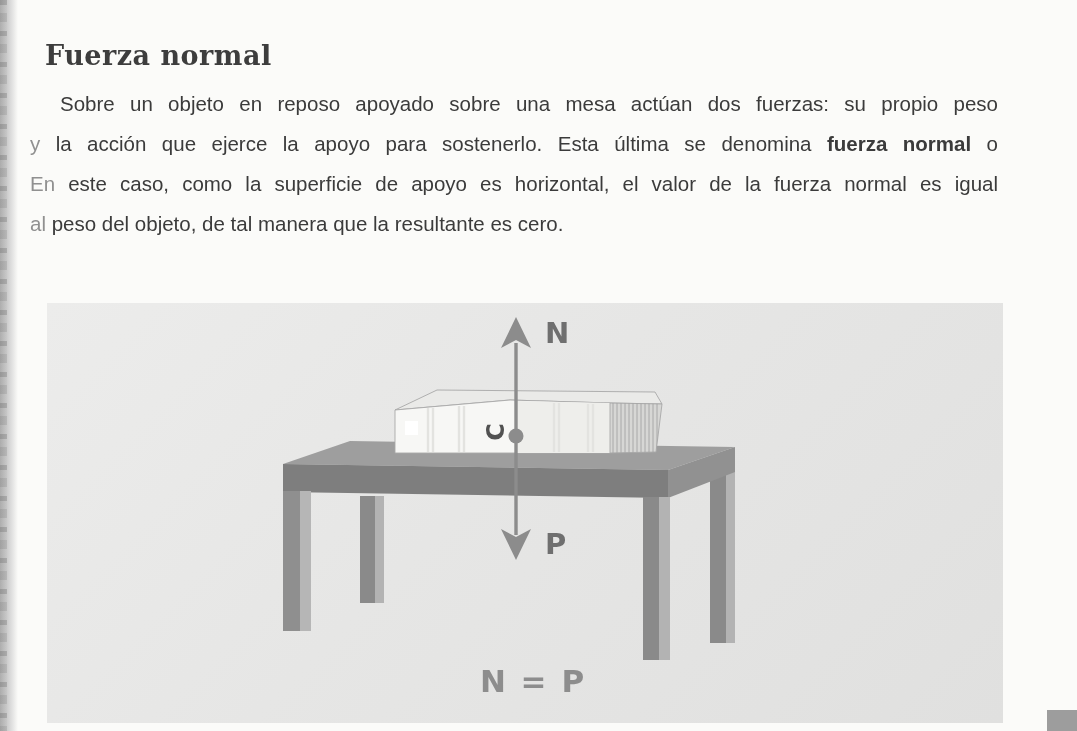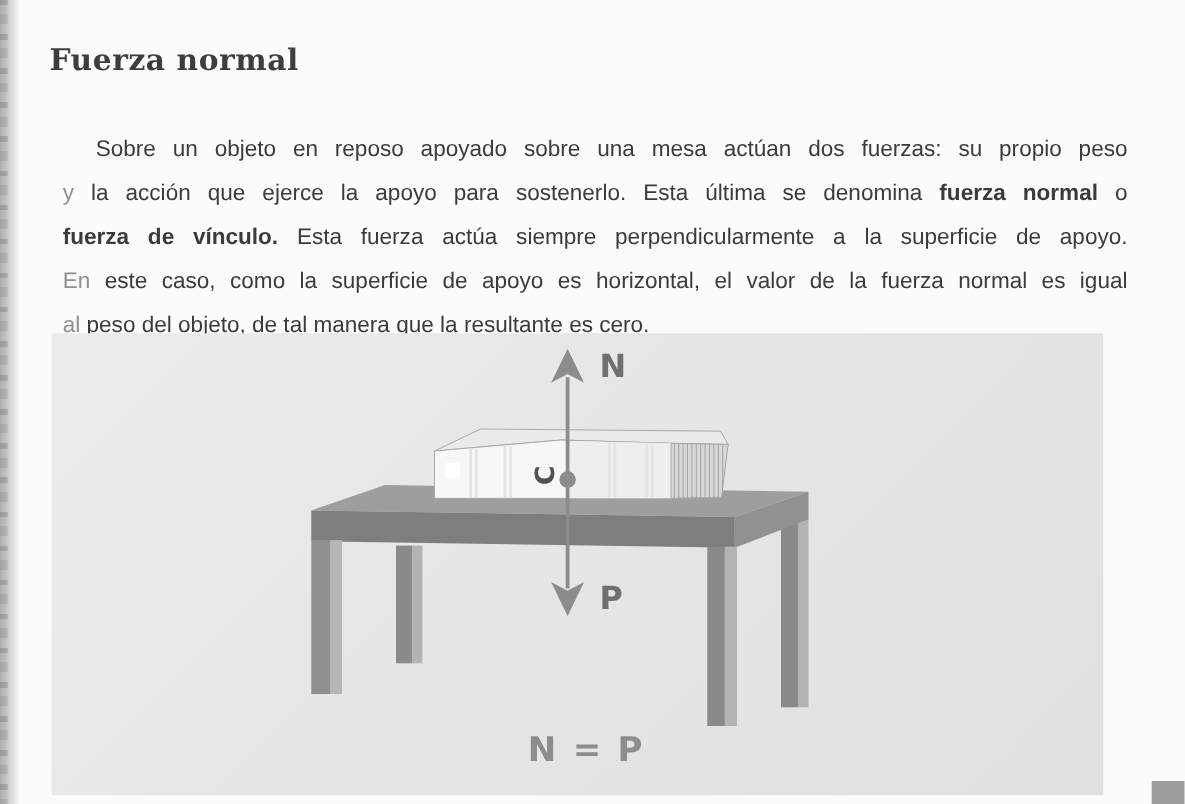--- a/index.html
+++ b/index.html
@@ -16,25 +16,25 @@
         rgba(95,95,95,.30) 0 5px, rgba(150,150,150,.08) 5px 13px,
         rgba(110,110,110,.22) 13px 22px, rgba(165,165,165,.05) 22px 31px) left/7px 100% no-repeat,
       linear-gradient(to right,#aeaeae,#d8d8d8 55%,rgba(251,251,249,0));
   }
   .heading{
     position:absolute;left:45px;top:40px;margin:0;
     font-family:"DejaVu Serif","Liberation Serif",serif;
     font-size:27px;font-weight:bold;color:#3d3d3d;letter-spacing:.5px;
   }
   .paragraph{
-    position:absolute;left:57px;top:84px;width:968px;
-    font-size:20.5px;line-height:40px;color:#3b3b3b;margin-top:32px;
+    position:absolute;left:30px;top:84px;width:968px;
+    font-size:20.5px;line-height:40px;color:#3b3b3b;
   }
   .body-line{text-align:justify;text-align-last:justify;white-space:normal;}
-  .body-line.last{text-align-last:left;text-decoration:underline;}
+  .body-line.last{text-align-last:left;}
   .body-line.indent{text-indent:30px;}
   .body-line .b{font-weight:bold;}
   .body-line .faded{color:#909090;}
   .figure-panel{
     position:absolute;left:47px;top:303px;width:956px;height:420px;
     background:linear-gradient(135deg,#ececeb 0%,#e6e6e5 45%,#e0e0df 100%);
   }
   .figure-panel svg{display:block;}
   .corner-block{
     position:absolute;left:1047px;top:710px;width:30px;height:21px;
@@ -45,21 +45,20 @@
 </head>
 <body>
 
 <div class="scan-edge"></div>
 
 <h1 class="heading">Fuerza normal</h1>
 
 <div class="paragraph">
     <div class="body-line indent"><span>Sobre un objeto en reposo apoyado sobre una mesa actúan dos fuerzas: su propio peso</span></div>
     <div class="body-line"><span class="faded">y</span><span> la acción que ejerce la apoyo para sostenerlo. Esta última se denomina </span><span class="b">fuerza normal</span><span> o</span></div>
-    <div class="body-line"><span class="b">fuerza de vínculo.</span><span> Esta fuerza actúa siempre perpendicularmente a la superficie de apoyo.</span></div>
     <div class="body-line"><span class="faded">En</span><span> este caso, como la superficie de apoyo es horizontal, el valor de la fuerza normal es igual</span></div>
     <div class="body-line last"><span class="faded">al</span><span> peso del objeto, de tal manera que la resultante es cero.</span></div>
   </div>
 
 <div class="figure-panel">
   <svg width="956" height="420" viewBox="0 0 956 420">
     <defs>
       <clipPath id="pageclip">
           <polygon points="563,100 615,101 609,149 563,150"></polygon>
         </clipPath>

